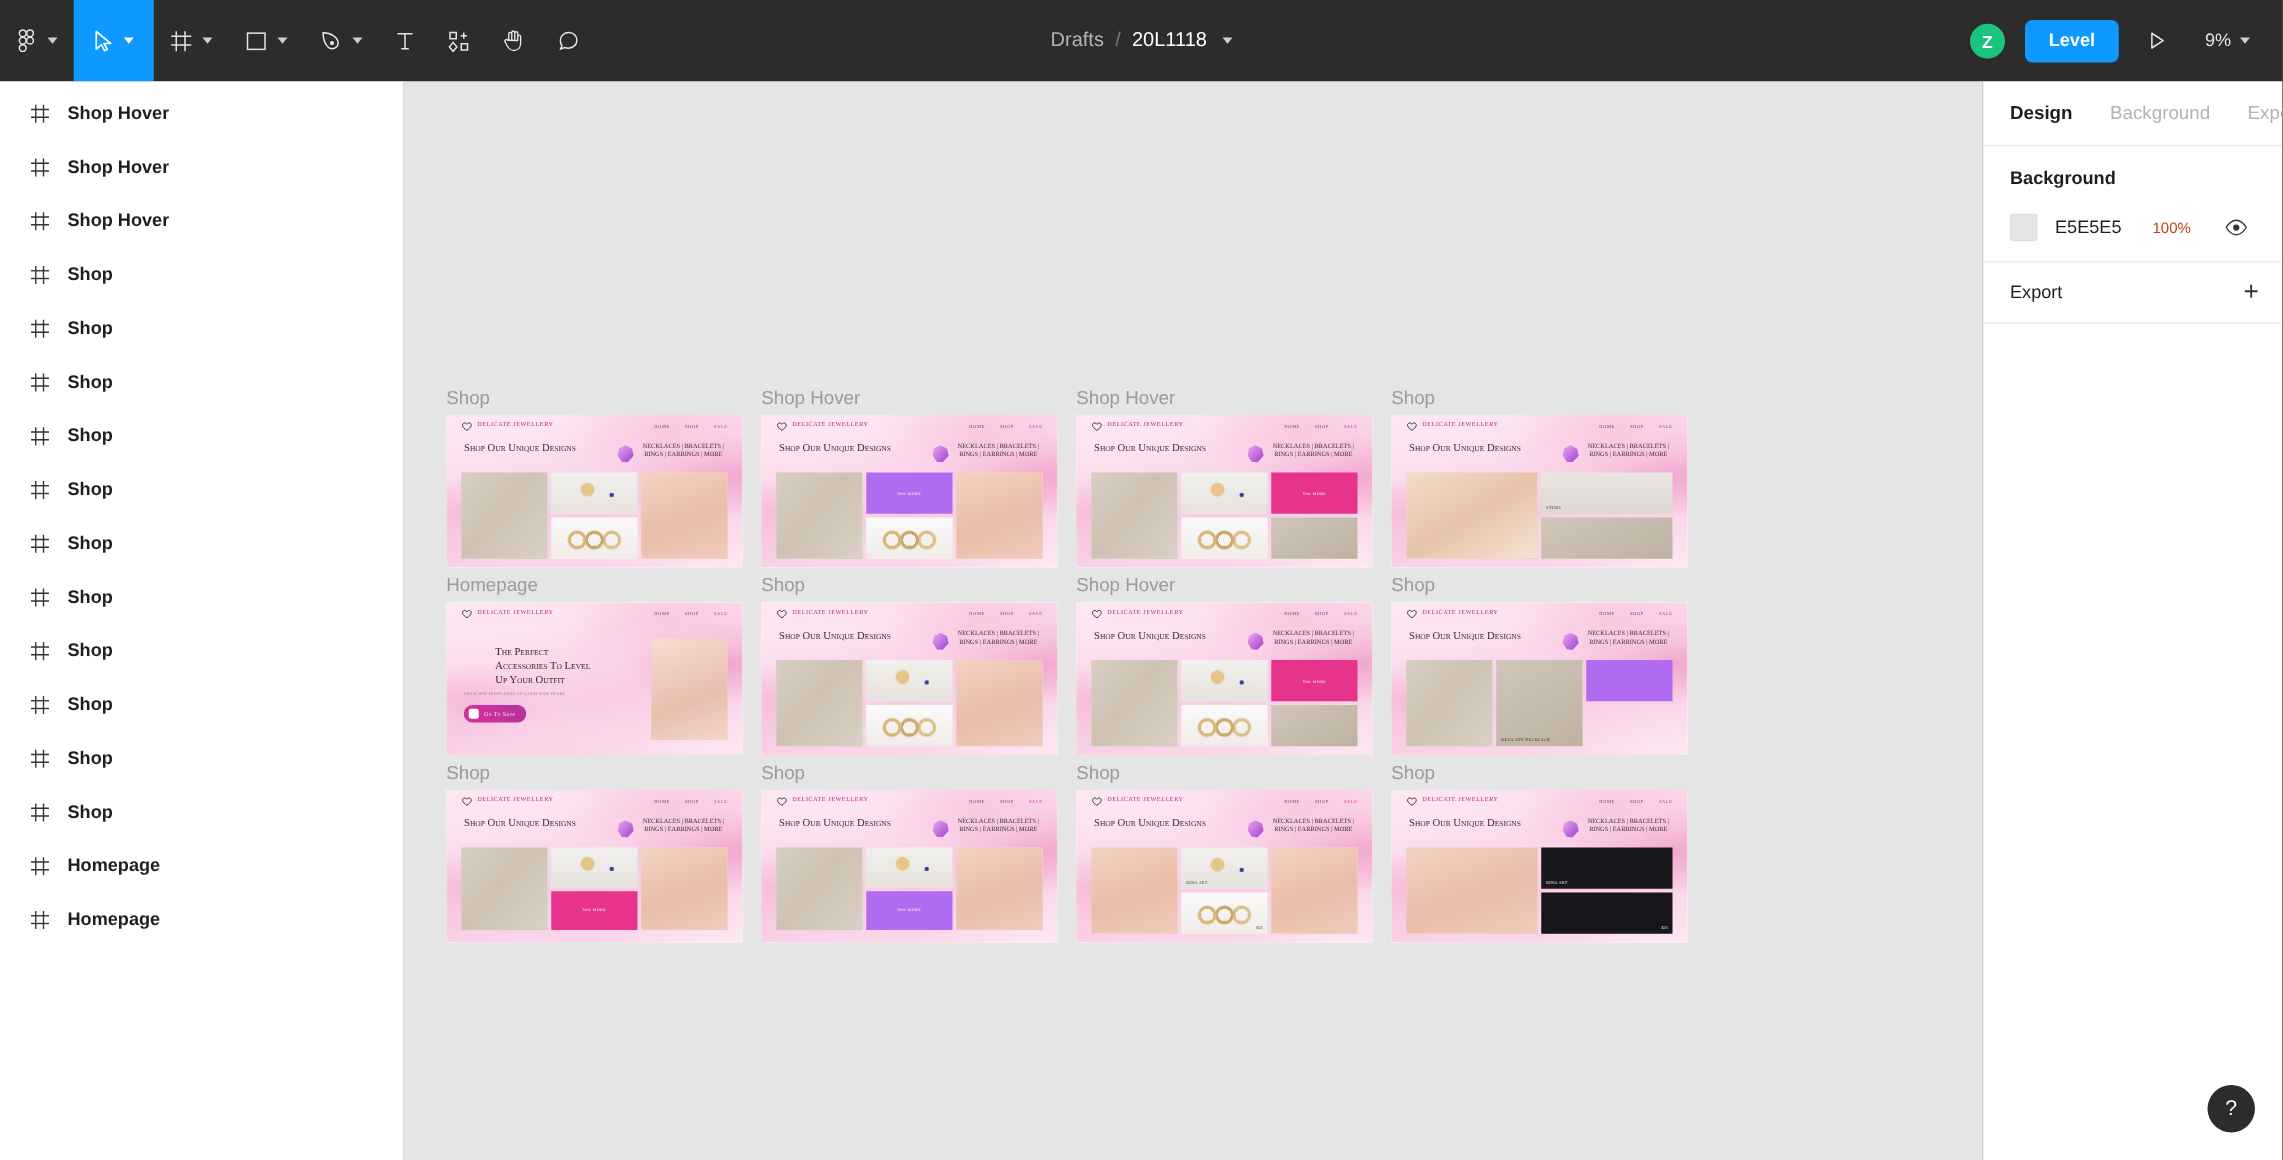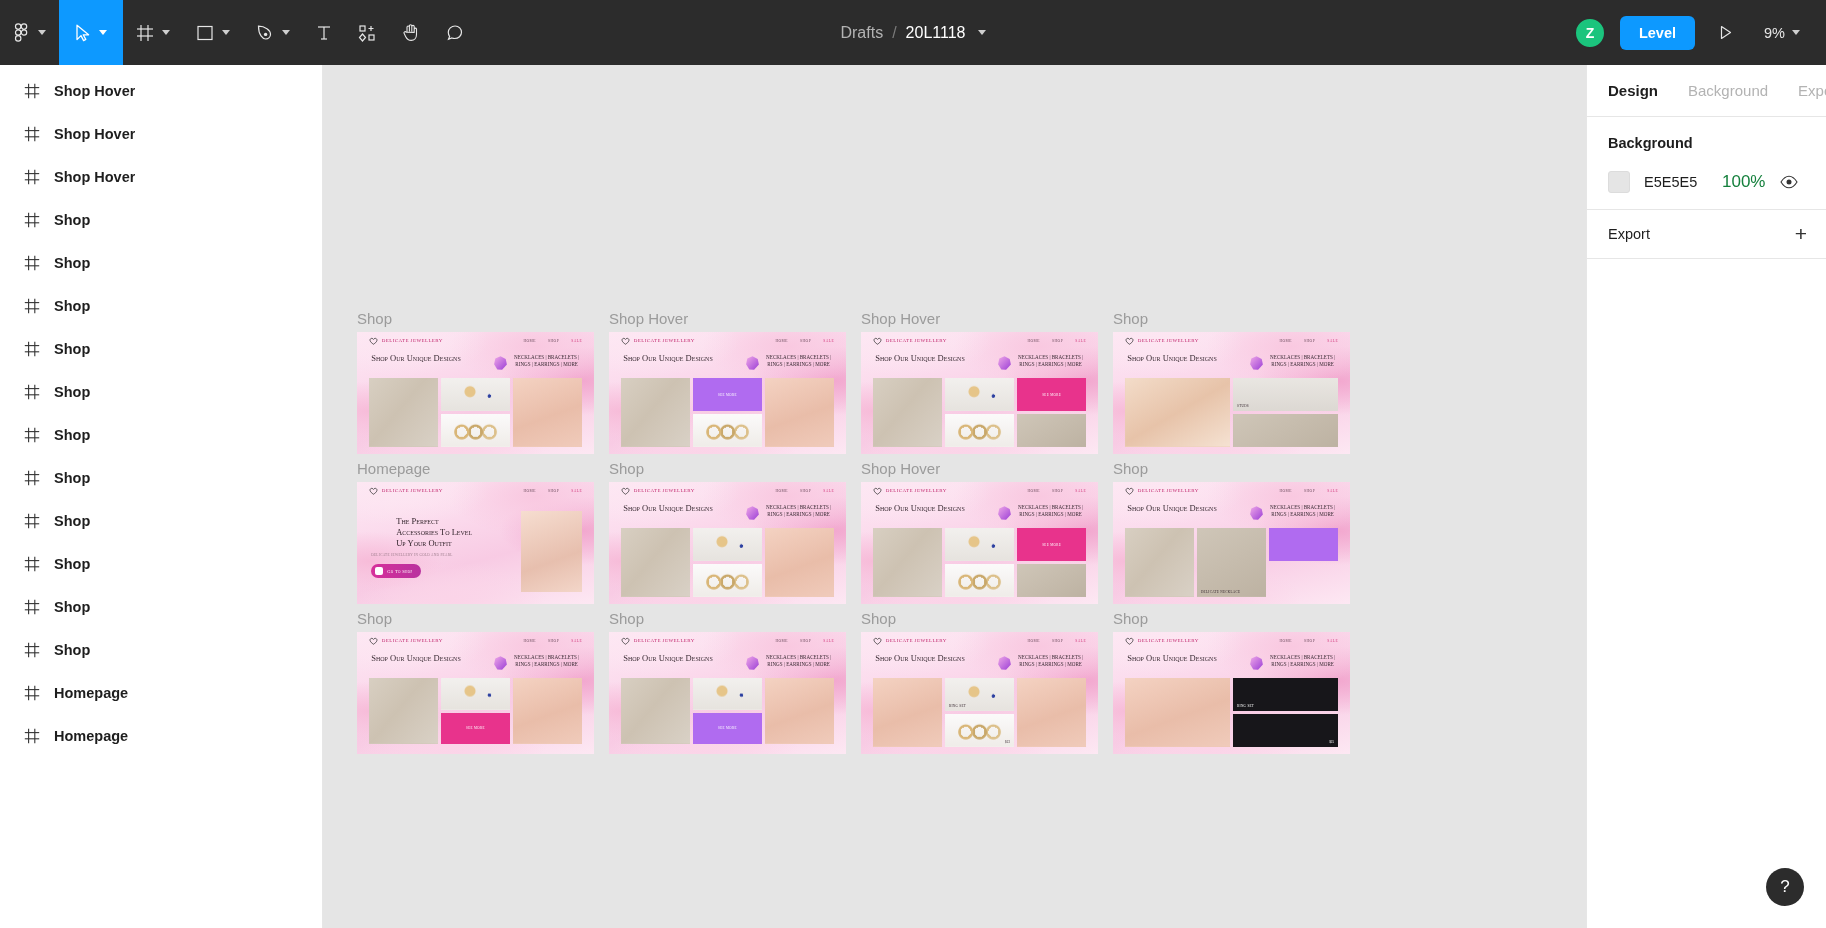--- a/index.html
+++ b/index.html
@@ -184,21 +184,21 @@
   .rp-tabs { height: 52px; display: flex; align-items: center; gap: 30px;
     padding: 0 21px; border-bottom: 1px solid #e6e6e6; }
   .rp-tab { font-size: 15px; color: #b3b3b3; cursor: pointer; }
   .rp-tab.active { color: #1e1e1e; font-weight: bold; }
   .rp-section { padding: 18px 28px 16px 21px; border-bottom: 1px solid #e6e6e6; }
   .rp-sec-title { font-size: 14.5px; font-weight: bold; color: #1e1e1e; }
   .rp-row { display: flex; align-items: center; margin-top: 20px; }
   .swatch { width: 22px; height: 22px; border-radius: 3px; background: #E5E5E5;
     border: 1px solid #dcdcdc; cursor: pointer; flex: 0 0 22px; }
   .hexval { font-size: 14.5px; color: #1e1e1e; margin-left: 14px; width: 78px; cursor: pointer; }
-  .opval { font-size: 17px; color: #15803d; cursor: pointer; }
+  .opval { font-size: 12px; color: #c2410c; cursor: pointer; }
   .eye { margin-left: auto; cursor: pointer; display: flex; }
   .rp-export { padding: 16px 16px 16px 21px; display: flex; align-items: center;
     border-bottom: 1px solid #e6e6e6; }
   .rp-export-title { font-size: 14.5px; color: #1e1e1e; }
   .plus { margin-left: auto; cursor: pointer; font-size: 21px; color: #333;
     line-height: 16px; width: 18px; text-align: center; }
 
   .help-btn {
     position: absolute; right: 22px; bottom: 22px; width: 38px; height: 38px;
     border-radius: 50%; background: #2c2c2c; color: #fff; display: flex;

